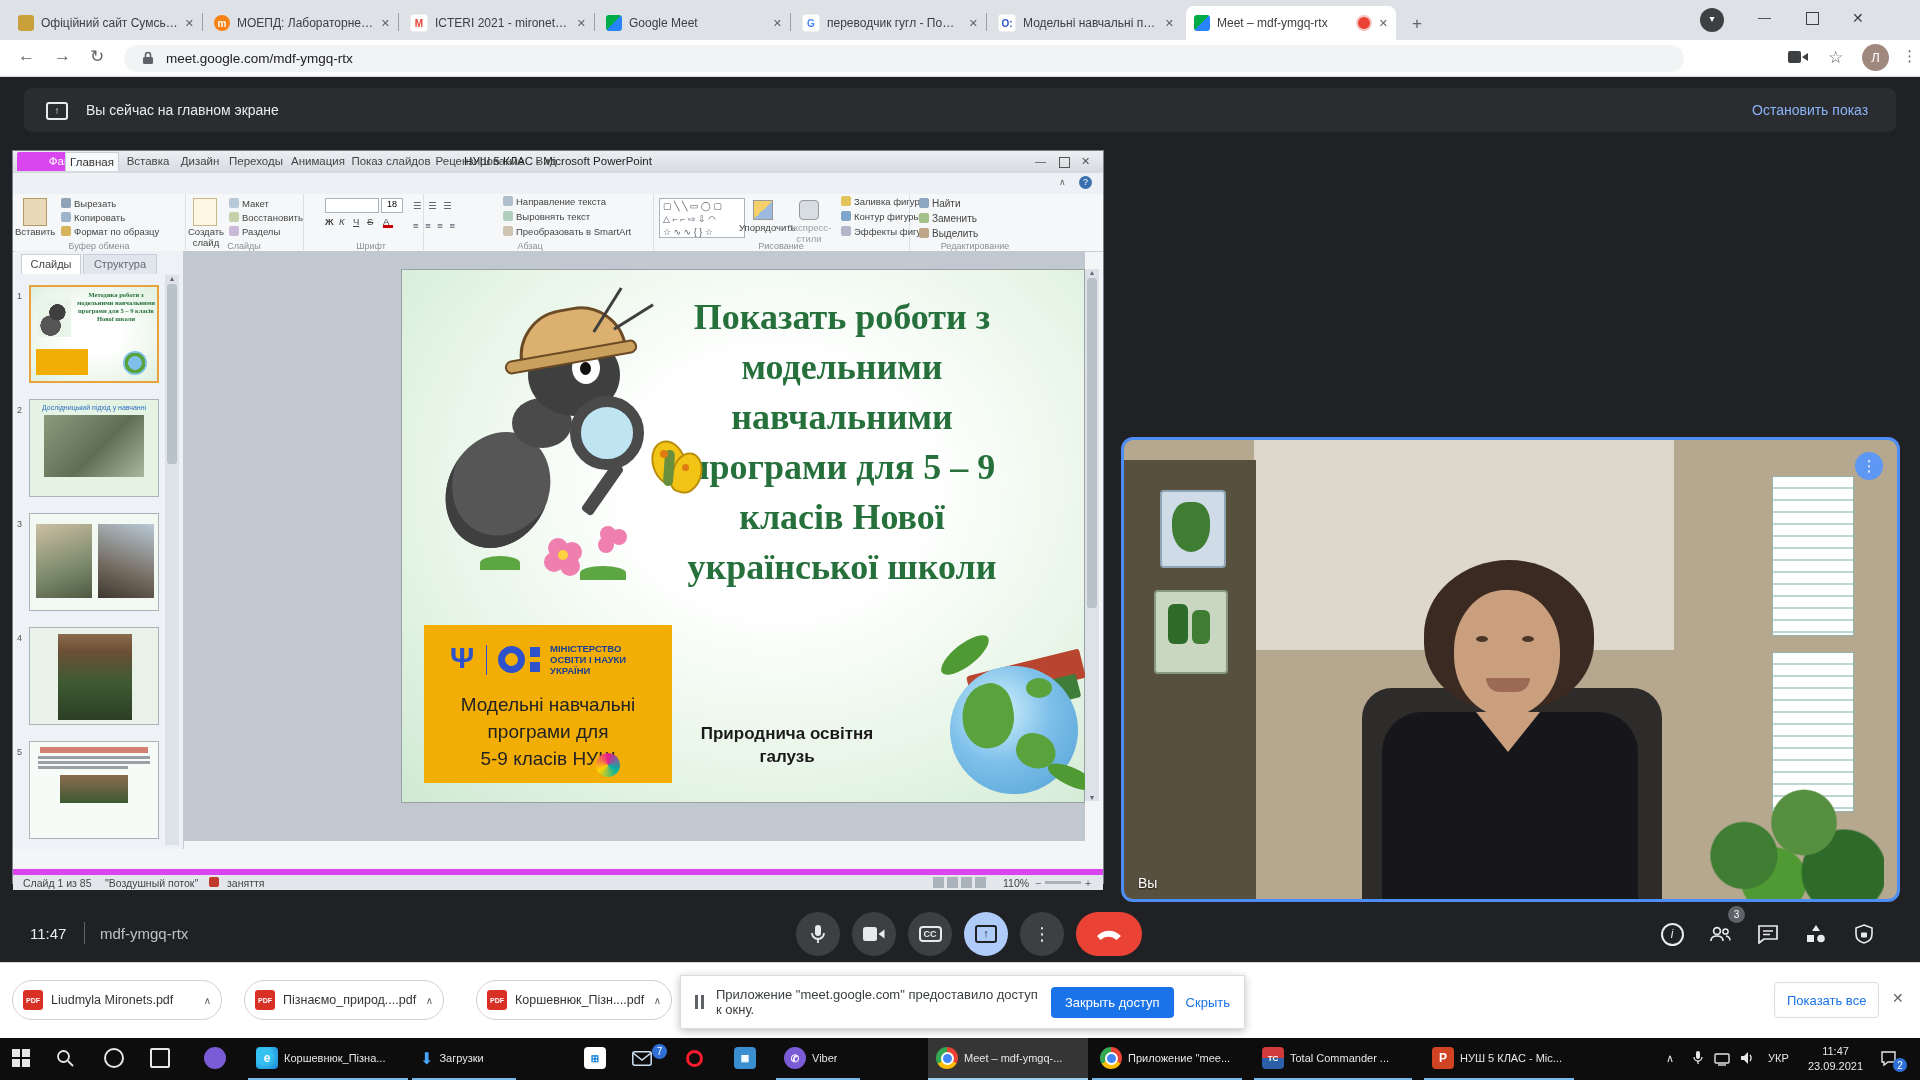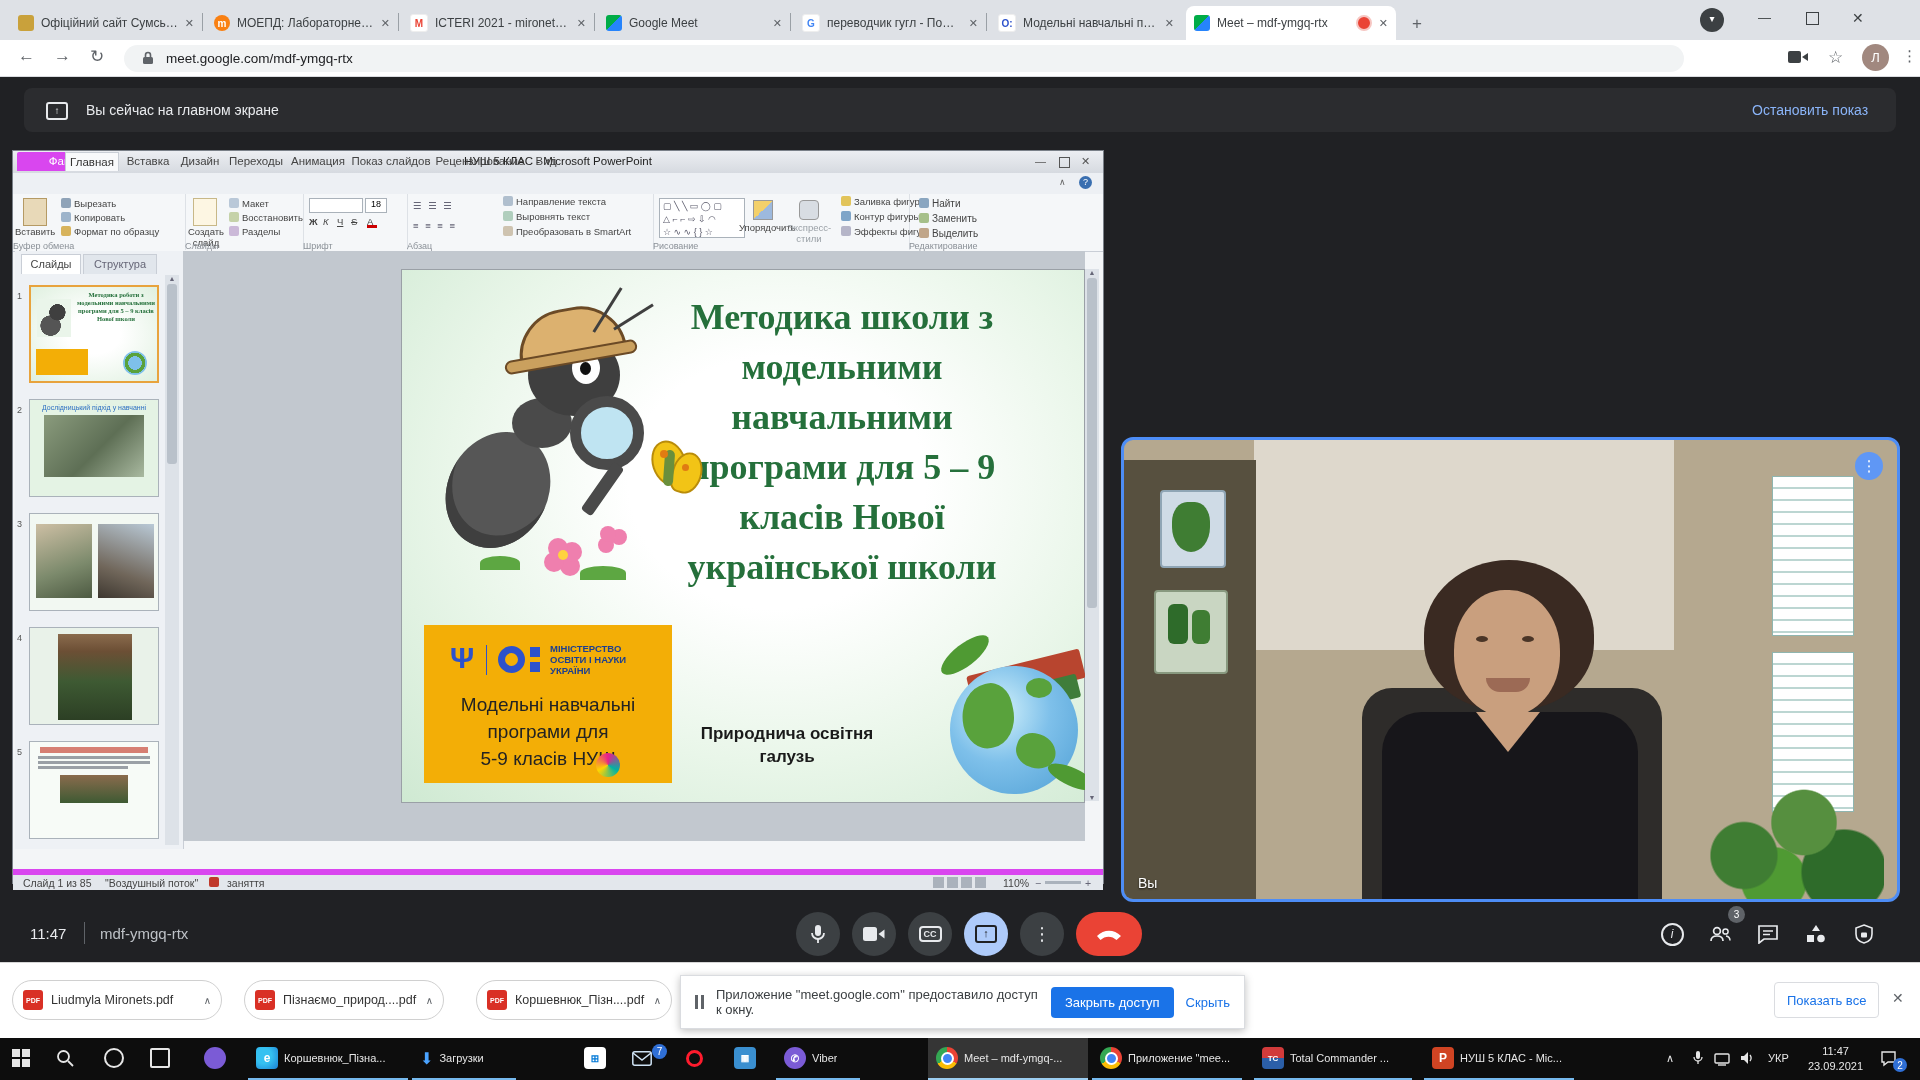--- a/index.html
+++ b/index.html
@@ -32,21 +32,21 @@
   
   .ppt{left:12px;top:150px;width:1092px;height:734px;background:#f3f5f7;border:1px solid #7a8088;box-sizing:border-box;}
   .ptitle{left:0;top:0;width:100%;height:22px;background:linear-gradient(#eceef2,#d6dae0);
           border-bottom:1px solid #c3c8cf;}
   .rtabs{left:0;top:22px;width:100%;height:21px;background:#edf0f4;border-bottom:1px solid #c9ced6;}
   .rtab{top:1px;height:19px;font-size:11.5px;color:#444;text-align:center;line-height:19px;}
   .rtab.file{background:#d946ef;color:#fff;border-radius:2px 2px 0 0;padding-left:24px;}
   .rtab.sel{background:#f8f9fb;border:1px solid #c9ced6;border-bottom:none;box-sizing:border-box;color:#333;}
   .rbody{left:0;top:43px;width:100%;height:57px;background:#f5f7f9;border-bottom:1px solid #c9ced6;}
   .rg{top:0;height:50px;border-right:1px solid #dde1e6;}
-  .rglabel{position:absolute;bottom:-1px;width:100%;text-align:left;font-size:9px;color:#8a9097;}
+  .rglabel{position:absolute;bottom:-1px;width:100%;text-align:center;font-size:9px;color:#8a9097;}
   .rsm{font-size:9.5px;color:#444;white-space:nowrap;}
   .rbig{font-size:9.5px;color:#444;text-align:center;}
   .micon{display:inline-block;width:10px;height:10px;border-radius:2px;margin-right:3px;vertical-align:-1px;}
   .panel{left:2px;top:100px;width:168px;height:598px;background:#eef1f5;border-right:1px solid #c9ced6;}
   .ptab{top:3px;height:19px;font-size:11px;color:#444;text-align:center;line-height:19px;}
   .thumb{left:16px;width:130px;height:98px;background:#fff;border:1px solid #aab2ba;box-sizing:border-box;overflow:hidden;}
   .thumb.sel{border:2px solid #e8a33d;}
   .tnum{left:4px;font-size:9px;color:#555;}
   .canvas{left:170px;top:100px;width:902px;height:590px;background:#c2c8cf;}
   .slide{left:388px;top:118px;width:682px;height:532px;border:1px solid #9aa0a6;
@@ -192,21 +192,21 @@
 
     <div class="a rg" style="left:172px;top:43px;width:118px;height:56px">
       <div class="a" style="left:8px;top:4px;width:22px;height:26px;background:#fdf6e3;border:1px solid #c8b888"></div>
       <div class="a rbig" style="left:0px;top:32px;width:42px">Создать слайд</div>
       <div class="a rsm" style="left:44px;top:4px"><span class="micon" style="background:#b9c8d8"></span><span>Макет</span></div>
       <div class="a rsm" style="left:44px;top:18px"><span class="micon" style="background:#c5d2a9"></span><span>Восстановить</span></div>
       <div class="a rsm" style="left:44px;top:32px"><span class="micon" style="background:#cbb9d8"></span><span>Разделы</span></div>
       <div class="rglabel">Слайды</div>
     </div>
 
-    <div class="a rg" style="left:290px;top:43px;width:104px;height:56px">
+    <div class="a rg" style="left:306px;top:43px;width:104px;height:56px">
       <div class="a" style="left:6px;top:4px;width:52px;height:13px;background:#fff;border:1px solid #aab2ba"></div>
       <div class="a" style="left:62px;top:4px;width:20px;height:13px;background:#fff;border:1px solid #aab2ba;font-size:9px;text-align:center">18</div>
       <div class="a rsm" style="left:6px;top:22px;font-weight:bold">Ж</div>
       <div class="a rsm" style="left:20px;top:22px;font-style:italic">К</div>
       <div class="a rsm" style="left:34px;top:22px;text-decoration:underline">Ч</div>
       <div class="a rsm" style="left:48px;top:22px;text-decoration:line-through">S</div>
       <div class="a rsm" style="left:64px;top:22px">A<span style="display:block;width:10px;height:3px;background:#c00;margin-top:-2px"></span></div>
       <div class="rglabel">Шрифт</div>
     </div>
 
@@ -273,21 +273,21 @@
       <div style="margin:2px 8px;height:3px;background:#9aa0a6"></div>
       <div style="margin:2px 8px;height:3px;background:#9aa0a6"></div>
       <div style="margin:2px 8px;height:3px;background:#9aa0a6;width:70%"></div>
       <div style="margin:6px 30px 0;height:28px;background:linear-gradient(#8a6b4d,#3e5a33)"></div>
     </div>
 
     <div class="a canvas"></div>
     <div class="a slide">
 
       <div class="a stitle" style="left:210px;top:22px;width:460px">
-        <div>Методика школи з</div>
+        <div>Показать роботи з</div>
         <div>модельними</div>
         <div>навчальними</div>
         <div>програми для 5 – 9</div>
         <div>класів  Нової</div>
         <div>української школи</div>
       </div>
 
       <div class="a" style="left:18px;top:30px;width:280px;height:300px">
         <div class="a" style="left:28px;top:130px;width:100px;height:120px;background:#565656;border-radius:50%;transform:rotate(28deg);box-shadow:inset 0 -14px 0 #3f3f3f"></div>
         <div class="a" style="left:92px;top:98px;width:60px;height:50px;background:#4a4a4a;border-radius:50%"></div>

